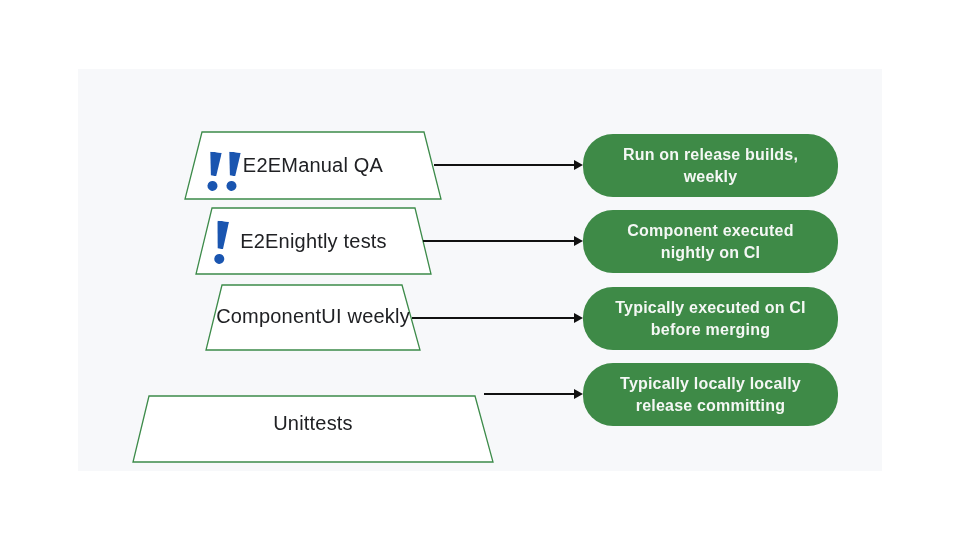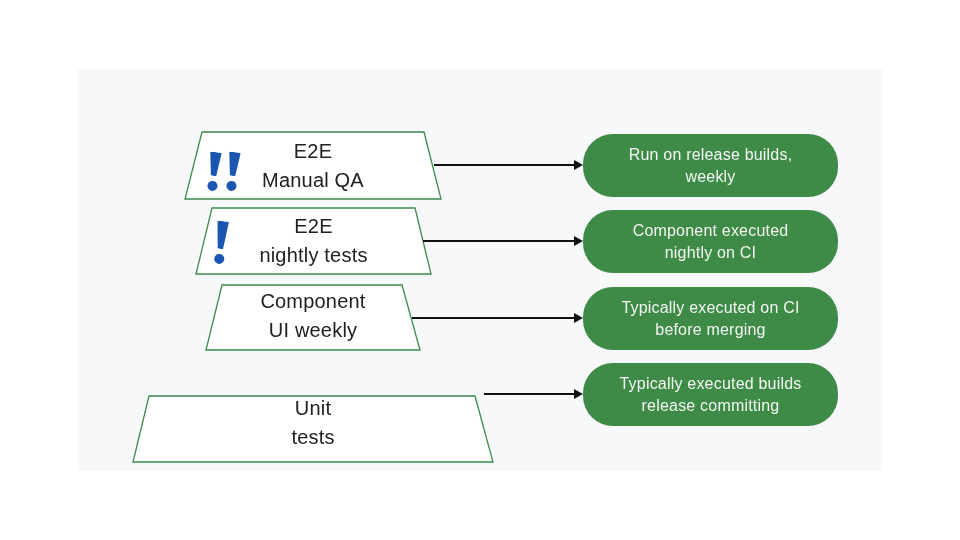--- a/index.html
+++ b/index.html
@@ -33,21 +33,21 @@
     top: 0;
     overflow: visible;
   }
   .trap-label {
     position: absolute;
     left: 0;
     top: 0;
     width: 100%;
     height: 100%;
     display: flex;
-    flex-direction: column;
+    flex-direction: row;
     align-items: center;
     justify-content: center;
     text-align: center;
     font-size: 20px;
     line-height: 29px;
     color: #202124;
     letter-spacing: 0.2px;
   }
   .pill {
     position: absolute;
@@ -56,21 +56,21 @@
     height: 63px;
     background: #3e8a47;
     border-radius: 30px;
     display: flex;
     flex-direction: column;
     align-items: center;
     justify-content: center;
     text-align: center;
     color: #f4f7f4;
     font-size: 16px;
-    font-weight: normal;
+    font-weight: bold;
     line-height: 22px;
     letter-spacing: 0.2px;
   }
   .arrow {
     position: absolute;
     height: 2px;
     background: #111111;
   }
   .arrow::after {
     content: "";
@@ -177,16 +177,16 @@
     <svg width="362" height="68" viewBox="0 0 362 68">
       <polygon points="17,1 343,1 361,67 1,67" fill="#ffffff" stroke="#3d8b4a" stroke-width="1.3"></polygon>
     </svg>
     <div class="trap-label">
       <span>Unit</span>
       <span>tests</span>
     </div>
   </div>
   <div class="arrow" style="left:484px; top:393px; width:91px;"></div>
   <div class="pill" style="top:363px;">
-    <span>Typically executed builds</span>
+    <span>Typically locally locally</span>
     <span>release committing</span>
   </div>
 </div>
 
 </body></html>

